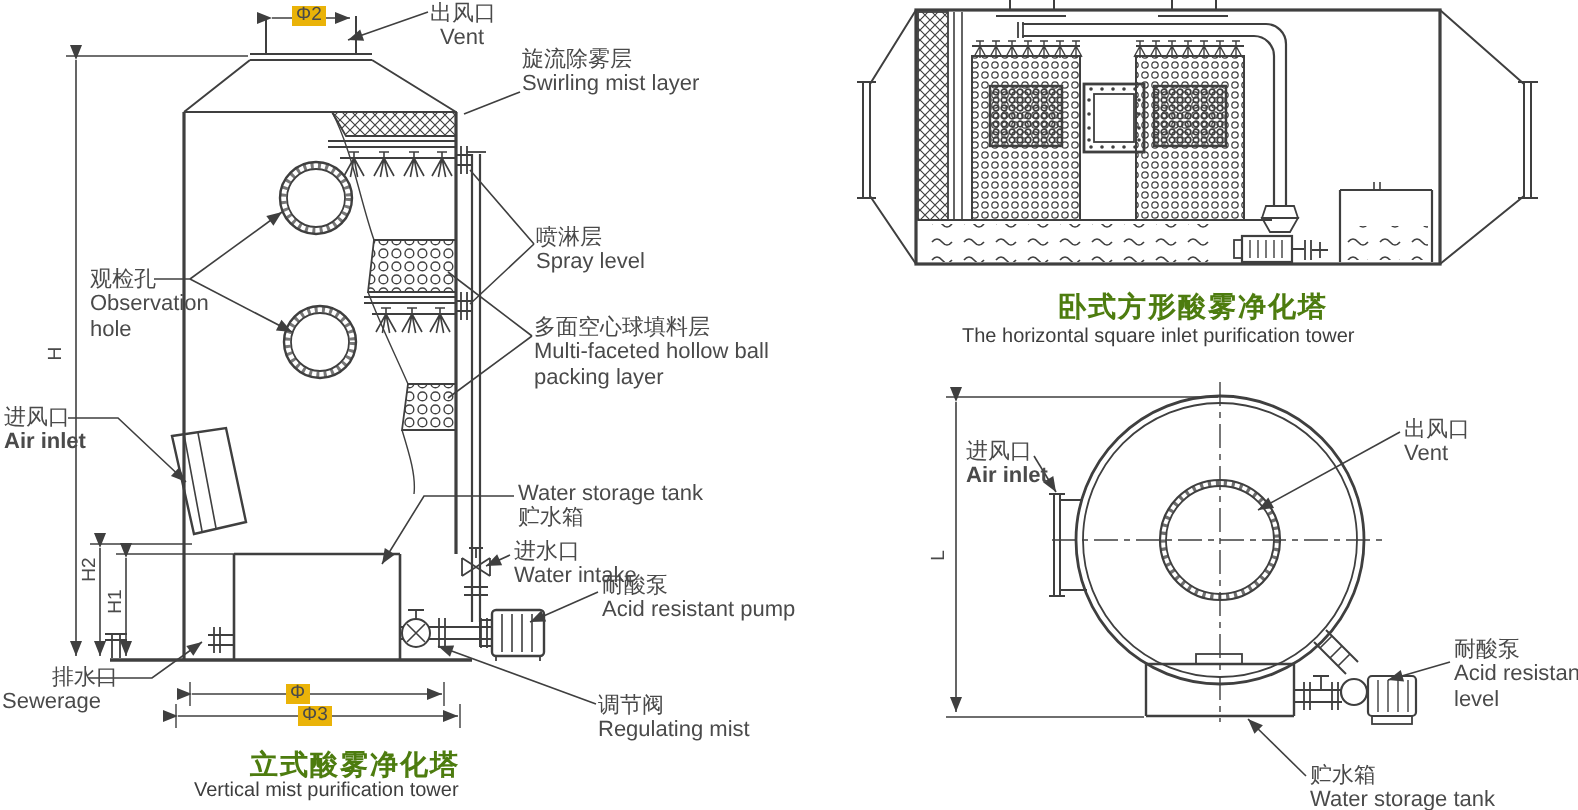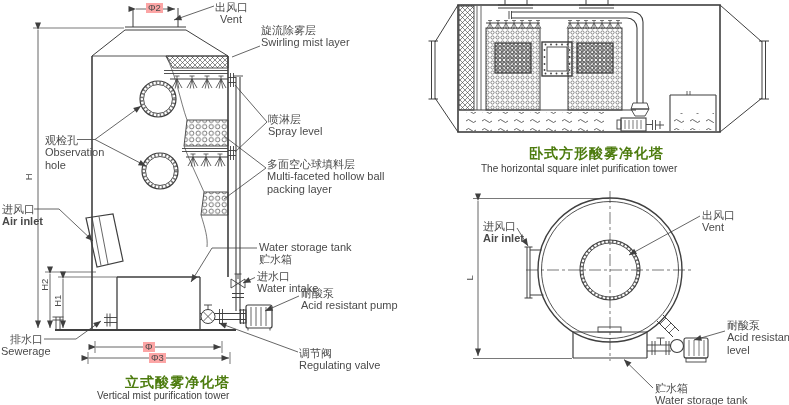--- a/index.html
+++ b/index.html
@@ -1,21 +1,21 @@
 <!DOCTYPE html>
 <html><head>
 <meta charset="utf-8">
 <style>
   html,body{margin:0;padding:0;background:#fff}
   .stage{position:relative;width:789px;height:405px;background:#fff;overflow:hidden;
          font-family:"Liberation Sans","DejaVu Sans",sans-serif;color:#4a4a4a}
   .stage svg{position:absolute;left:0;top:0}
   .lbl{position:absolute;font-size:11px;line-height:1.12;white-space:nowrap}
   .lbl div{white-space:nowrap}
-  .dim{position:absolute;font-size:9.5px;line-height:1;background:#fca5a5;padding:0 2px;white-space:nowrap}
+  .dim{position:absolute;font-size:9.5px;line-height:1;background:#eab308;padding:0 2px;white-space:nowrap}
   .rot{position:absolute;font-size:9.5px;line-height:1;transform:rotate(-90deg);transform-origin:center;white-space:nowrap}
   .title-zh{position:absolute;font-size:14px;font-weight:bold;color:#4d7c0f;letter-spacing:1px;white-space:nowrap}
   .title-en{position:absolute;font-size:10px;color:#3d3d3d;white-space:nowrap}
   .ind{margin-left:5px}
 </style>
 </head>
 <body>
 
 <div class="stage">
 
@@ -283,38 +283,38 @@
   <div class="lbl" style="left:45px;top:134px">
     <div>观检孔</div>
     <div>Observation</div>
     <div>hole</div>
   </div>
   <div class="lbl" style="left:2px;top:203px">
     <div>进风口</div>
     <div style="font-weight:bold">Air inlet</div>
   </div>
   <div class="lbl" style="left:1px;top:333px">
-    <div style="margin-left:9px">排水口</div>
+    <div style="margin-left:25px">排水口</div>
     <div>Sewerage</div>
   </div>
   <div class="lbl" style="left:259px;top:241px">
     <div>Water storage tank</div>
     <div>贮水箱</div>
   </div>
   <div class="lbl" style="left:257px;top:270px">
     <div>进水口</div>
     <div>Water intake</div>
   </div>
   <div class="lbl" style="left:301px;top:287px">
     <div>耐酸泵</div>
     <div>Acid resistant pump</div>
   </div>
   <div class="lbl" style="left:299px;top:347px">
     <div>调节阀</div>
-    <div>Regulating valve</div>
+    <div>Regulating mist</div>
   </div>
   <div class="rot" style="left:25px;top:172px">H</div>
   <div class="rot" style="left:39px;top:280px">H2</div>
   <div class="rot" style="left:52px;top:296px">H1</div>
   <div class="dim" style="left:143px;top:342px">Φ</div>
   <div class="dim" style="left:149px;top:353px">Φ3</div>
   <div class="title-zh" style="left:125px;top:374px">立式酸雾净化塔</div>
   <div class="title-en" style="left:97px;top:390px">Vertical mist purification tower</div>
 
   <div class="title-zh" style="left:529px;top:145px">卧式方形酸雾净化塔</div>

